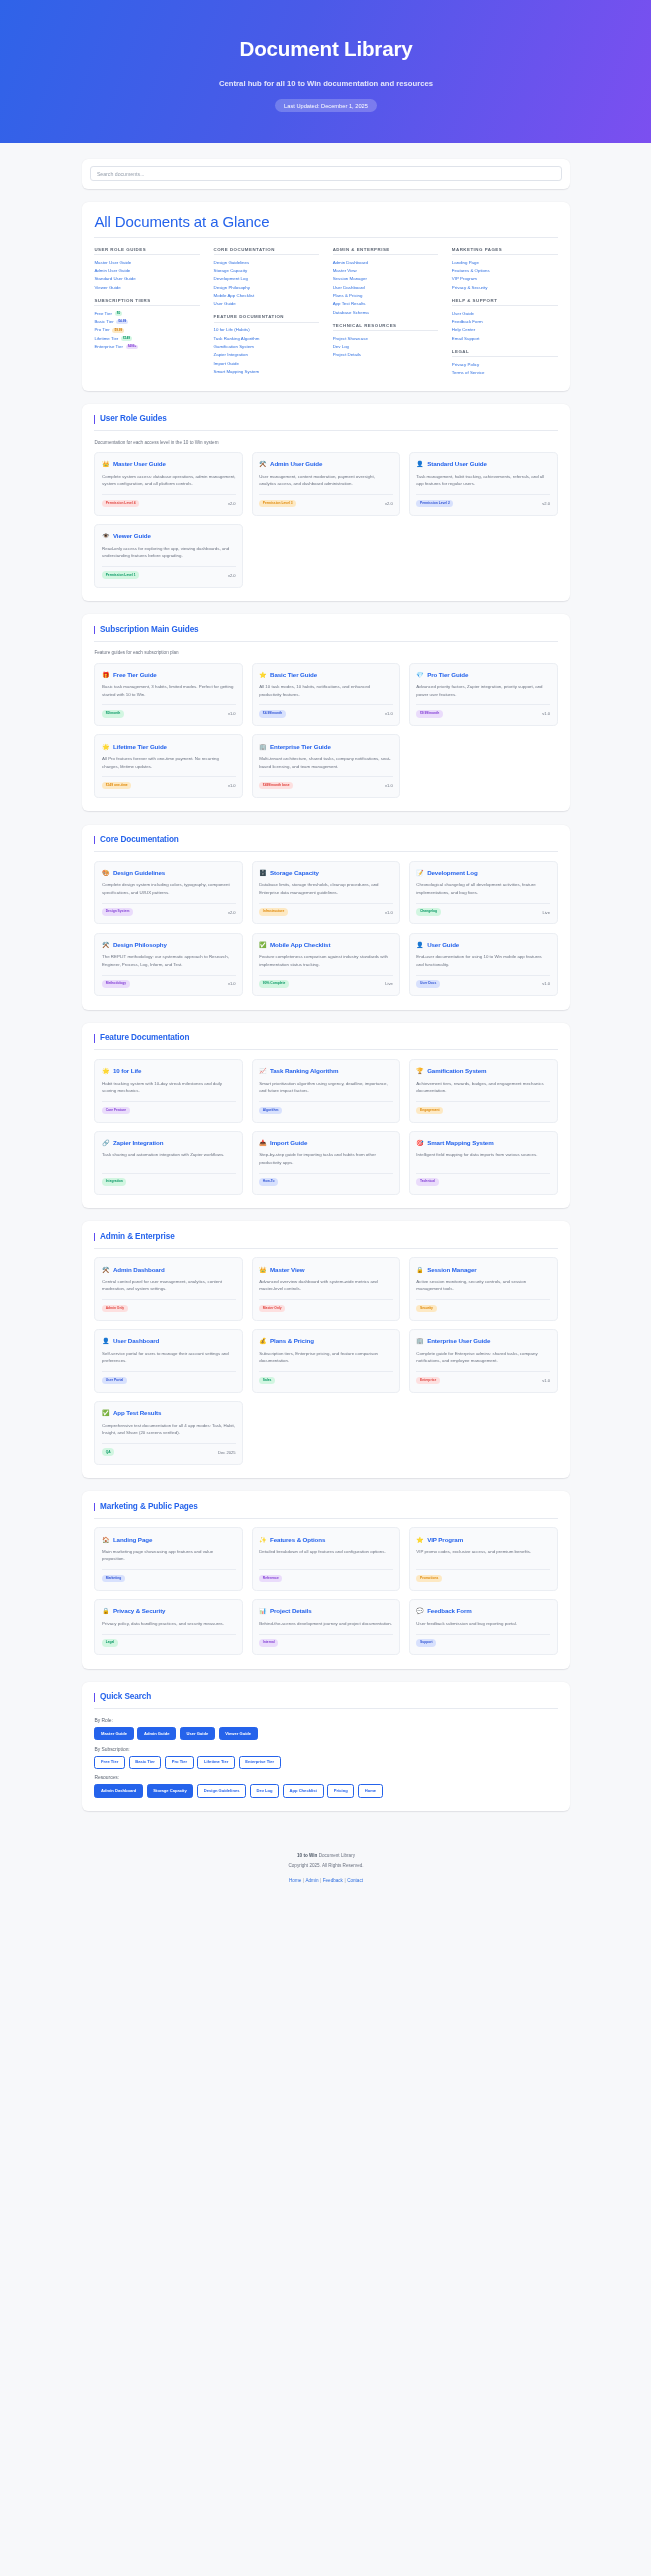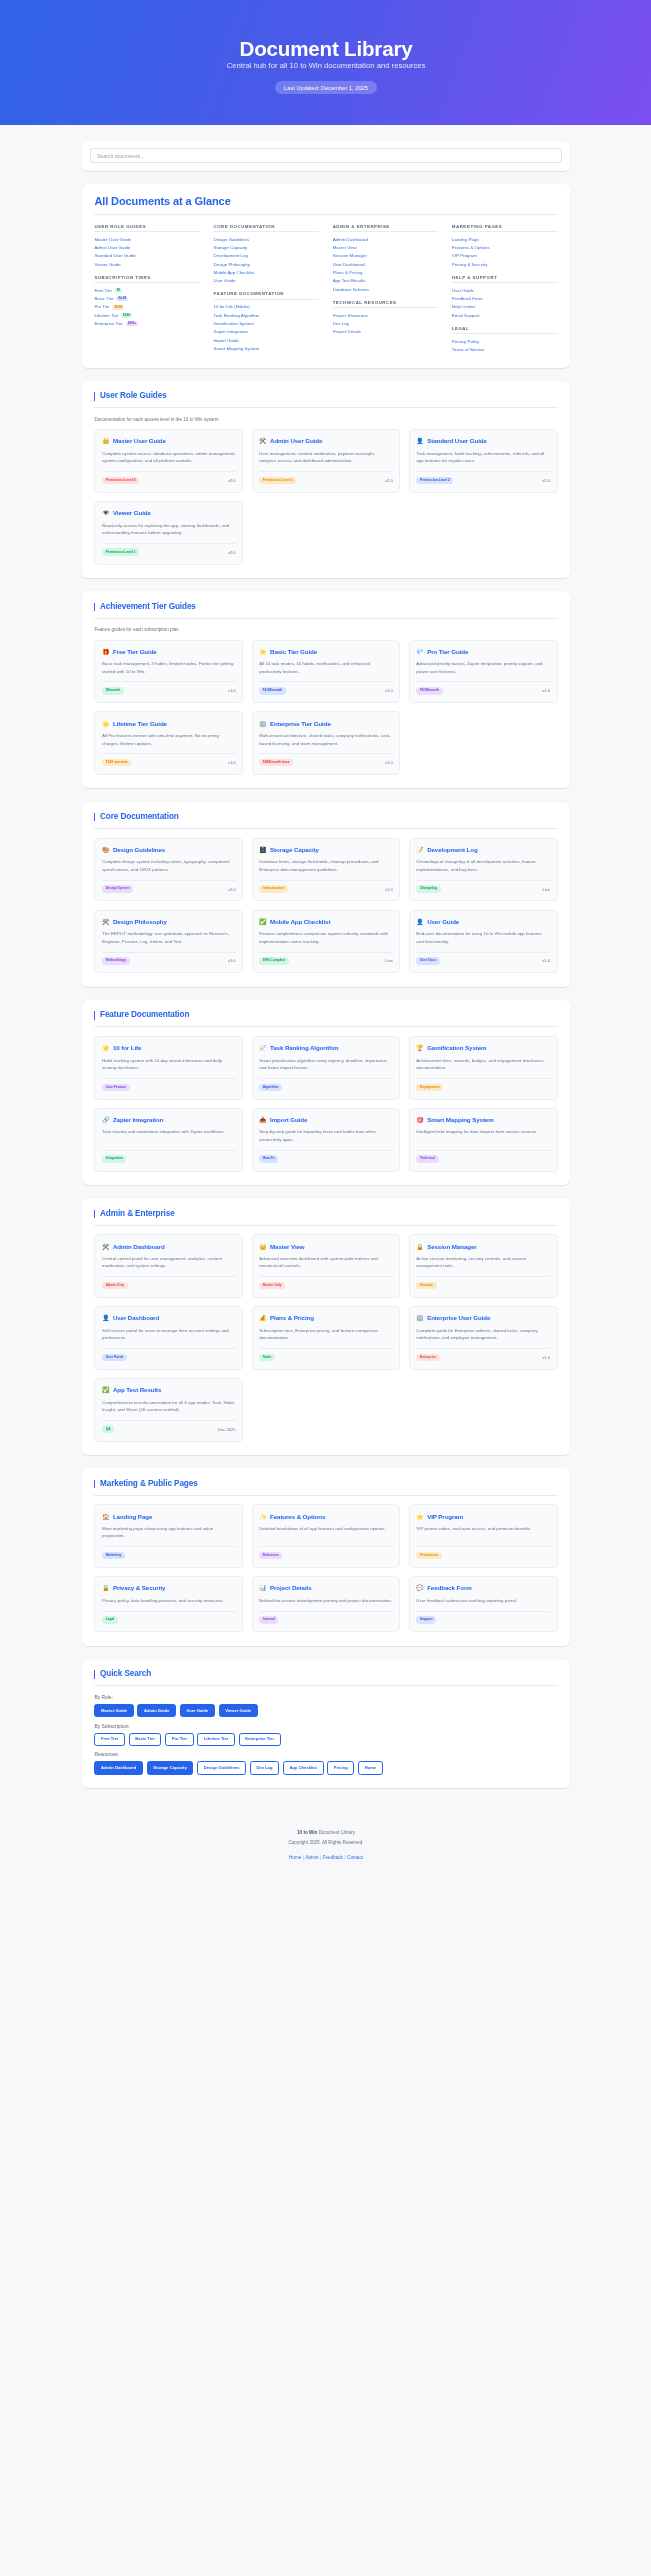--- a/index.html
+++ b/index.html
@@ -18,24 +18,24 @@
     text-align: center;
     color: #fff;
   }
   .hero-title {
     font-size: 20.6px;
     font-weight: bold;
     letter-spacing: -0.2px;
     line-height: 1.1;
   }
   .hero-sub {
-    margin-top: 0;
+    margin-top: 18px;
     font-size: 7.7px;
     color: #e4e6fb;
-    font-weight: 400;
+    font-weight: 700;
   }
   .hero-badge {
     display: inline-block;
     margin-top: 11.3px;
     padding: 3.6px 8.8px;
     background: rgba(255,255,255,0.22);
     border-radius: 9.3px;
     font-size: 5.7px;
     color: #fff;
   }
@@ -60,22 +60,22 @@
     padding: 0 5.7px;
     font-size: 5.2px;
     color: #6c7480;
     font-family: "Liberation Sans", sans-serif;
     background: #fff;
   }
   .search-input::placeholder { color: #97a0ad; }
 
   
   .glance-title {
-    font-size: 11px;
-    font-weight: bold;
+    font-size: 15px;
+    font-weight: normal;
     color: #2563eb;
     letter-spacing: -0.1px;
   }
   .rule { height: 0.5px; background: #e7eaf0; margin: 6.7px 0 9.3px; }
 
   .glance-grid {
     display: grid;
     grid-template-columns: repeat(4, 1fr);
     gap: 0 13.4px;
   }
@@ -441,21 +441,21 @@
           </div>
           <div class="card-desc">Read-only access for exploring the app, viewing dashboards, and understanding features before upgrading.</div>
           <div class="card-foot">
             <span class="tag t-green">Permission Level 1</span>
             <span class="ver">v2.0</span>
           </div>
         </div>
       </div>
     </div>
     <div class="panel">
-      <div class="sec-title">Achievement Tier Guides</div>
+      <div class="sec-title">Subscription Main Guides</div>
       <div class="rule"></div>
       <div class="sec-sub">Feature guides for each subscription plan</div>
       <div class="cards">
         <div class="card">
           <div class="card-head">
             <span class="card-emoji">🎁</span>
             <span class="card-title">Free Tier Guide</span>
           </div>
           <div class="card-desc">Basic task management, 3 habits, limited modes. Perfect for getting started with 10 to Win.</div>
           <div class="card-foot">

